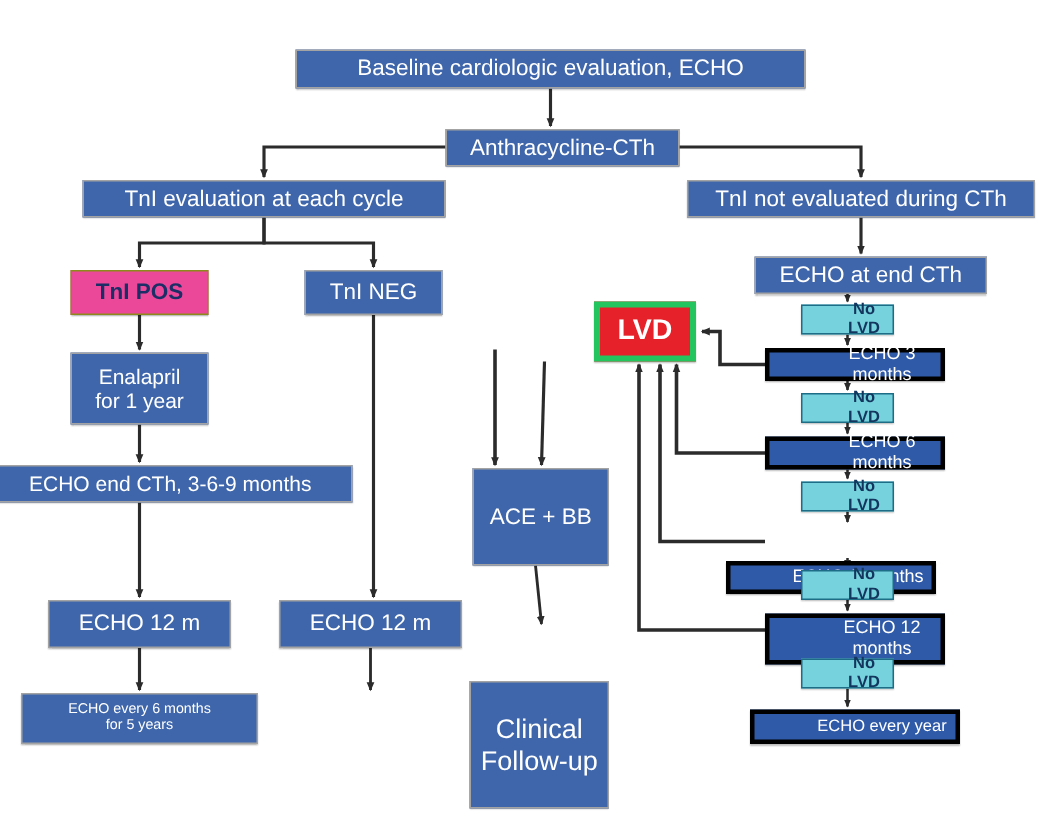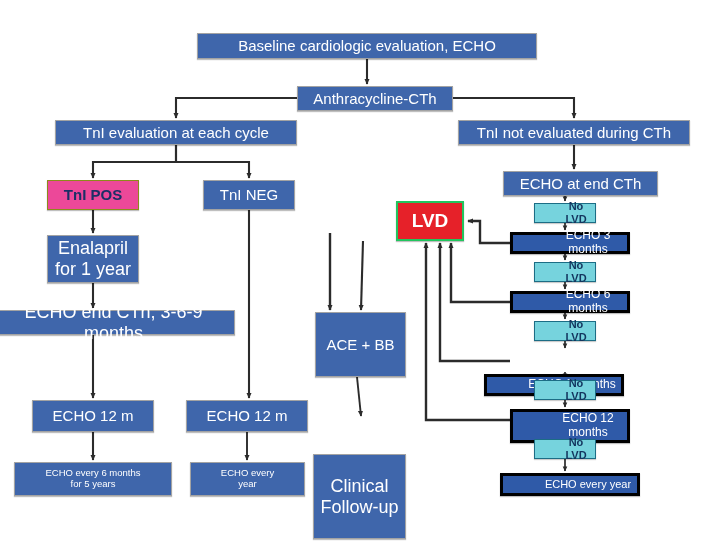--- a/index.html
+++ b/index.html
@@ -49,35 +49,35 @@
   }
   .yellow {
     background: #ec4899;
     border: 1.5px solid #8c8a1a;
     color: #1b2f66;
     font-weight: bold;
     box-shadow: 0 1px 1px rgba(0,0,0,0.25);
   }
   .red {
     background: #e62129;
-    border: 2px solid #22c55e;
+    border: 4px solid #22c55e;
     color: #ffffff;
     font-weight: bold;
     box-shadow: 0 1px 1px rgba(0,0,0,0.25);
   }
   .teal {
     background: #76d3dd;
     border: 1.5px solid #1c6d85;
     color: #13355e;
     font-weight: bold;
     box-shadow: 0 1px 1px rgba(0,0,0,0.2);
     padding-left: 22px;
   }
   .t15 { font-size: 15px; }
-  .t14 { font-size: 18px; }
+  .t14 { font-size: 14px; }
   .t12 { font-size: 12px; }
   .t11 { font-size: 11px; }
   .t10 { font-size: 9.5px; }
   .t19 { font-size: 19px; font-weight: bold; }
   .t18 { font-size: 18px; margin-top: 36px; }
   .node span {
     display: block;
     padding: 0 3px;
   }
 </style>
@@ -187,24 +187,20 @@
 
   <div class="node blue t15" style="left:186px; top:400px; width:122px; height:32px;">
     <span>ECHO 12 m</span>
   </div>
 
   <div class="node blue t10" style="left:14px; top:462px; width:158px; height:34px;">
     <span style="white-space:pre-line;">ECHO every  6 months
 for 5 years</span>
   </div>
 
-  <div class="node blue t10" style="left:190px; top:462px; width:115px; height:34px;">
-    <span style="white-space:pre-line;">ECHO  every
-year</span>
-  </div>
 
   <div class="node red t19" style="left:396px; top:201px; width:68px; height:40px;">
     <span>LVD</span>
   </div>
 
   <div class="node blue t15" style="left:315px; top:312px; width:91px; height:65px;">
     <span>ACE + BB</span>
   </div>
 
   <div class="node blue t18" style="left:313px; top:418px; width:93px; height:85px;">

